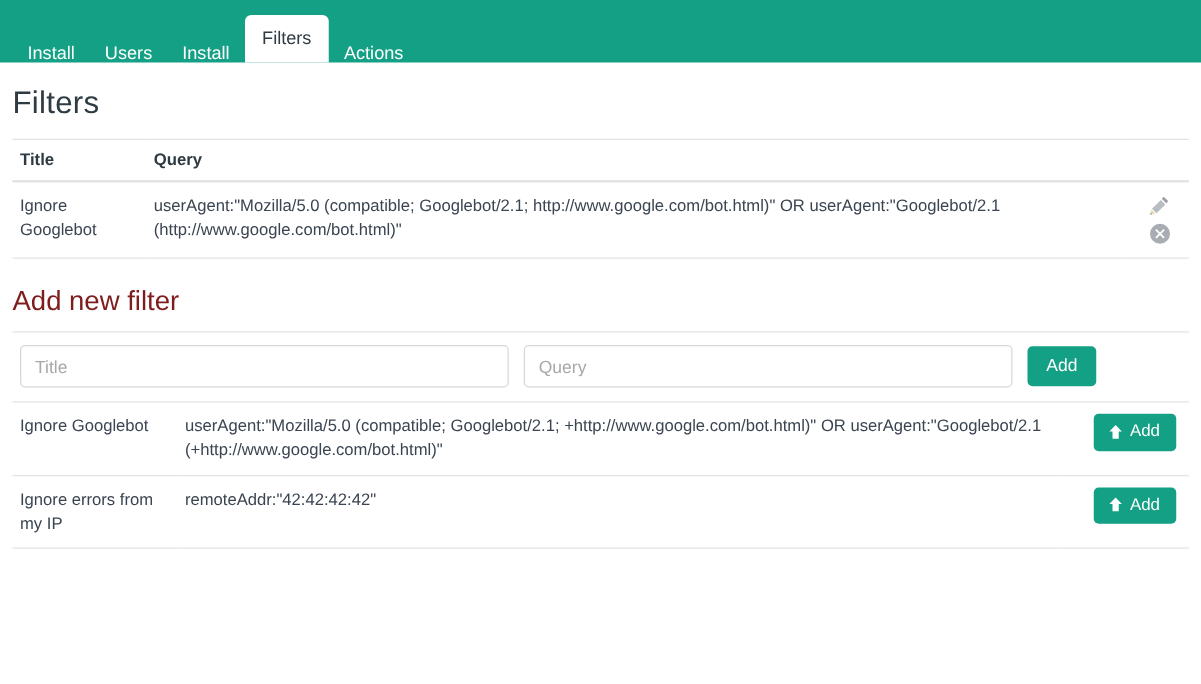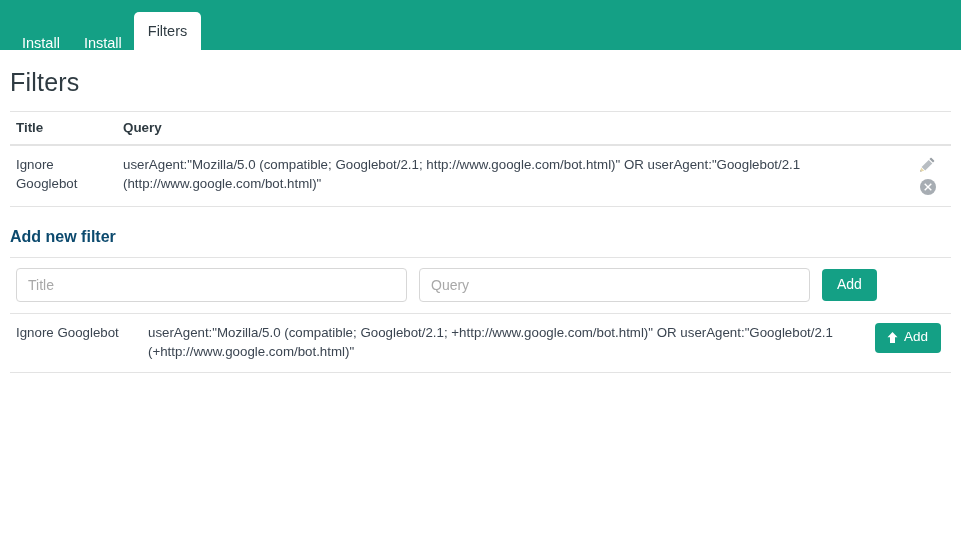--- a/index.html
+++ b/index.html
@@ -47,23 +47,23 @@
     padding: 0 10px;
   }
   .page-title {
     font-size: 25px;
     font-weight: normal;
     color: #2f3b42;
     margin: 18px 0 14px 0;
     letter-spacing: .2px;
   }
   .section-title {
-    font-size: 16px;
-    font-weight: bold;
-    color: #0c4a6e;
+    font-size: 22px;
+    font-weight: normal;
+    color: #7f1d1d;
     margin: 21px 0 11px 0;
   }
 
   
   .tbl {
     width: 941px;
     border-collapse: collapse;
     font-size: 13.3px;
   }
   .tbl th {
@@ -158,22 +158,24 @@
     gap: 5px;
     line-height: 1.1;
   }
   .btn-add-tmpl svg { display: block; }
 </style>
 </head>
 <body>
 
 <div class="navbar">
   <a class="nav-tab">Install</a>
+  <a class="nav-tab">Users</a>
   <a class="nav-tab">Install</a>
   <a class="nav-tab active">Filters</a>
+  <a class="nav-tab">Actions</a>
 </div>
 
 <div class="page">
 
   <h1 class="page-title">Filters</h1>
 
   <table class="tbl">
     <thead>
       <tr>
         <th class="col-title">Title</th>
@@ -225,16 +227,30 @@
           <button class="btn-add-tmpl">
             <span>
               <svg width="13" height="13" viewBox="0 0 13 13">
                   <path d="M6.5 1L11.5 6.2H9V12H4V6.2H1.5L6.5 1z" fill="#ffffff"></path>
                 </svg>
             </span>
             <span>Add</span>
           </button>
         </td>
       </tr>
+      <tr>
+        <td class="t-col-title">Ignore errors from my IP</td>
+        <td class="t-col-query">remoteAddr:"42:42:42:42"</td>
+        <td class="t-col-actions">
+          <button class="btn-add-tmpl">
+            <span>
+              <svg width="13" height="13" viewBox="0 0 13 13">
+                  <path d="M6.5 1L11.5 6.2H9V12H4V6.2H1.5L6.5 1z" fill="#ffffff"></path>
+                </svg>
+            </span>
+            <span>Add</span>
+          </button>
+        </td>
+      </tr>
     </tbody>
   </table>
 
 </div>
 
 </body></html>

